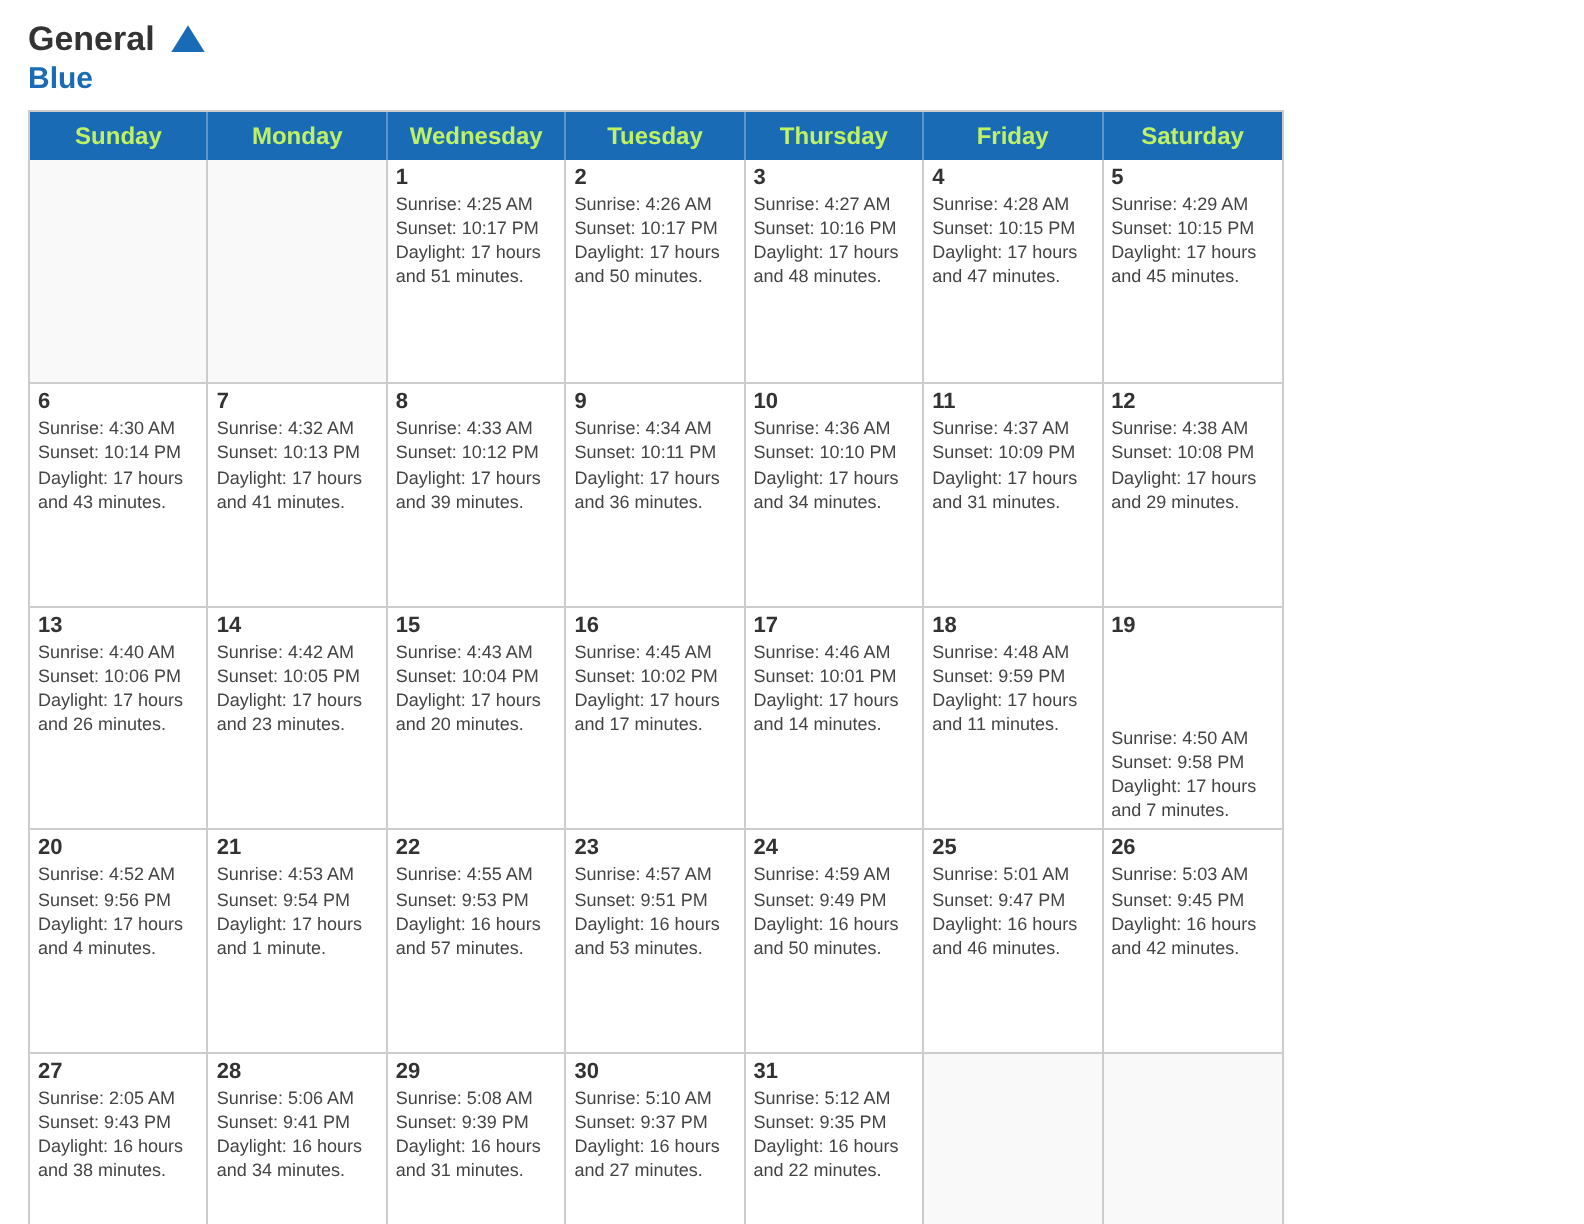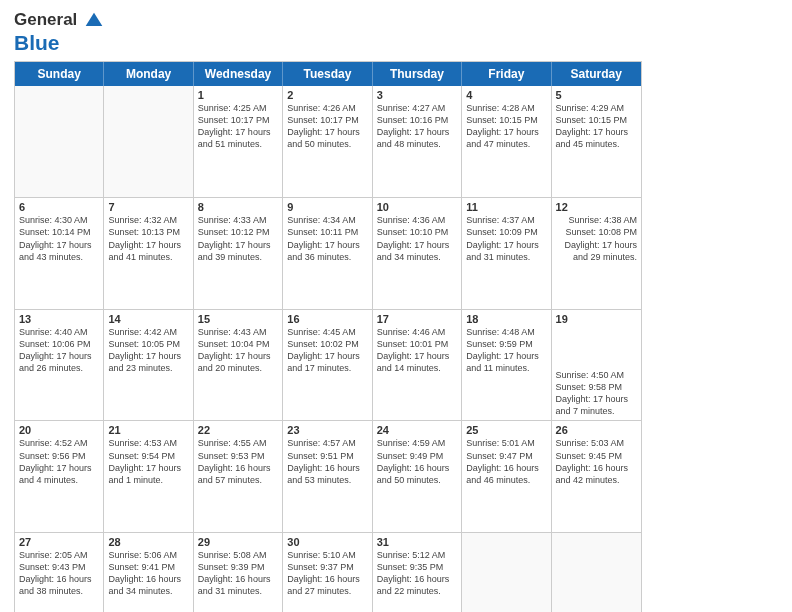--- a/index.html
+++ b/index.html
@@ -53,21 +53,21 @@
       display: flex;
       flex-direction: column;
       border: 1px solid #ccc;
     }
     .cal-header {
       display: grid;
       grid-template-columns: repeat(7, 1fr);
       background: #1a6bb5;
     }
     .cal-header-cell {
-      color: #ffffff;
+      color: #bef264;
       font-weight: bold;
       font-size: 12px;
       text-align: center;
       padding: 5px 2px;
       border-right: 1px solid rgba(255,255,255,0.3);
     }
     .cal-header-cell:last-child { border-right: none; }
     .cal-body {
       flex: 1;
       display: grid;
@@ -106,21 +106,21 @@
 
 <div class="page">
   <div class="header">
     <div class="logo">
       <div>
         <span class="logo-general" style="font-size:17px;font-weight:bold;">General</span>
         <svg class="logo-icon" viewBox="0 0 24 24" style="display:inline-block;vertical-align:middle;width:20px;height:20px;">
           <polygon points="2,18 12,2 22,18" fill="#1a6bb5"></polygon>
         </svg>
         <br>
-        <span class="logo-blue" style="font-size:21px;font-weight:bold;">Blue</span>
+        <span class="logo-blue" style="font-size:15px;font-weight:bold;">Blue</span>
       </div>
     </div>
     <div class="title-block">
       <div class="month-title"></div>
       <div class="location"></div>
     </div>
   </div>
 
   <div class="calendar">
     <div class="cal-header">
@@ -210,21 +210,21 @@
           </div>
           <div class="cal-cell">
             <div class="day-number">11</div>
             <div class="cell-info" style="white-space: pre-line;">Sunrise: 4:37 AM
 Sunset: 10:09 PM
 Daylight: 17 hours
 and 31 minutes.</div>
           </div>
           <div class="cal-cell">
             <div class="day-number">12</div>
-            <div class="cell-info" style="white-space: pre-line; text-align: right;">Sunrise: 4:38 AM
+            <div class="cell-info" style="white-space: pre-line;">Sunrise: 4:38 AM
 Sunset: 10:08 PM
 Daylight: 17 hours
 and 29 minutes.</div>
           </div>
         </div>
         <div class="cal-row">
           <div class="cal-cell">
             <div class="day-number">13</div>
             <div class="cell-info" style="white-space: pre-line;">Sunrise: 4:40 AM
 Sunset: 10:06 PM

